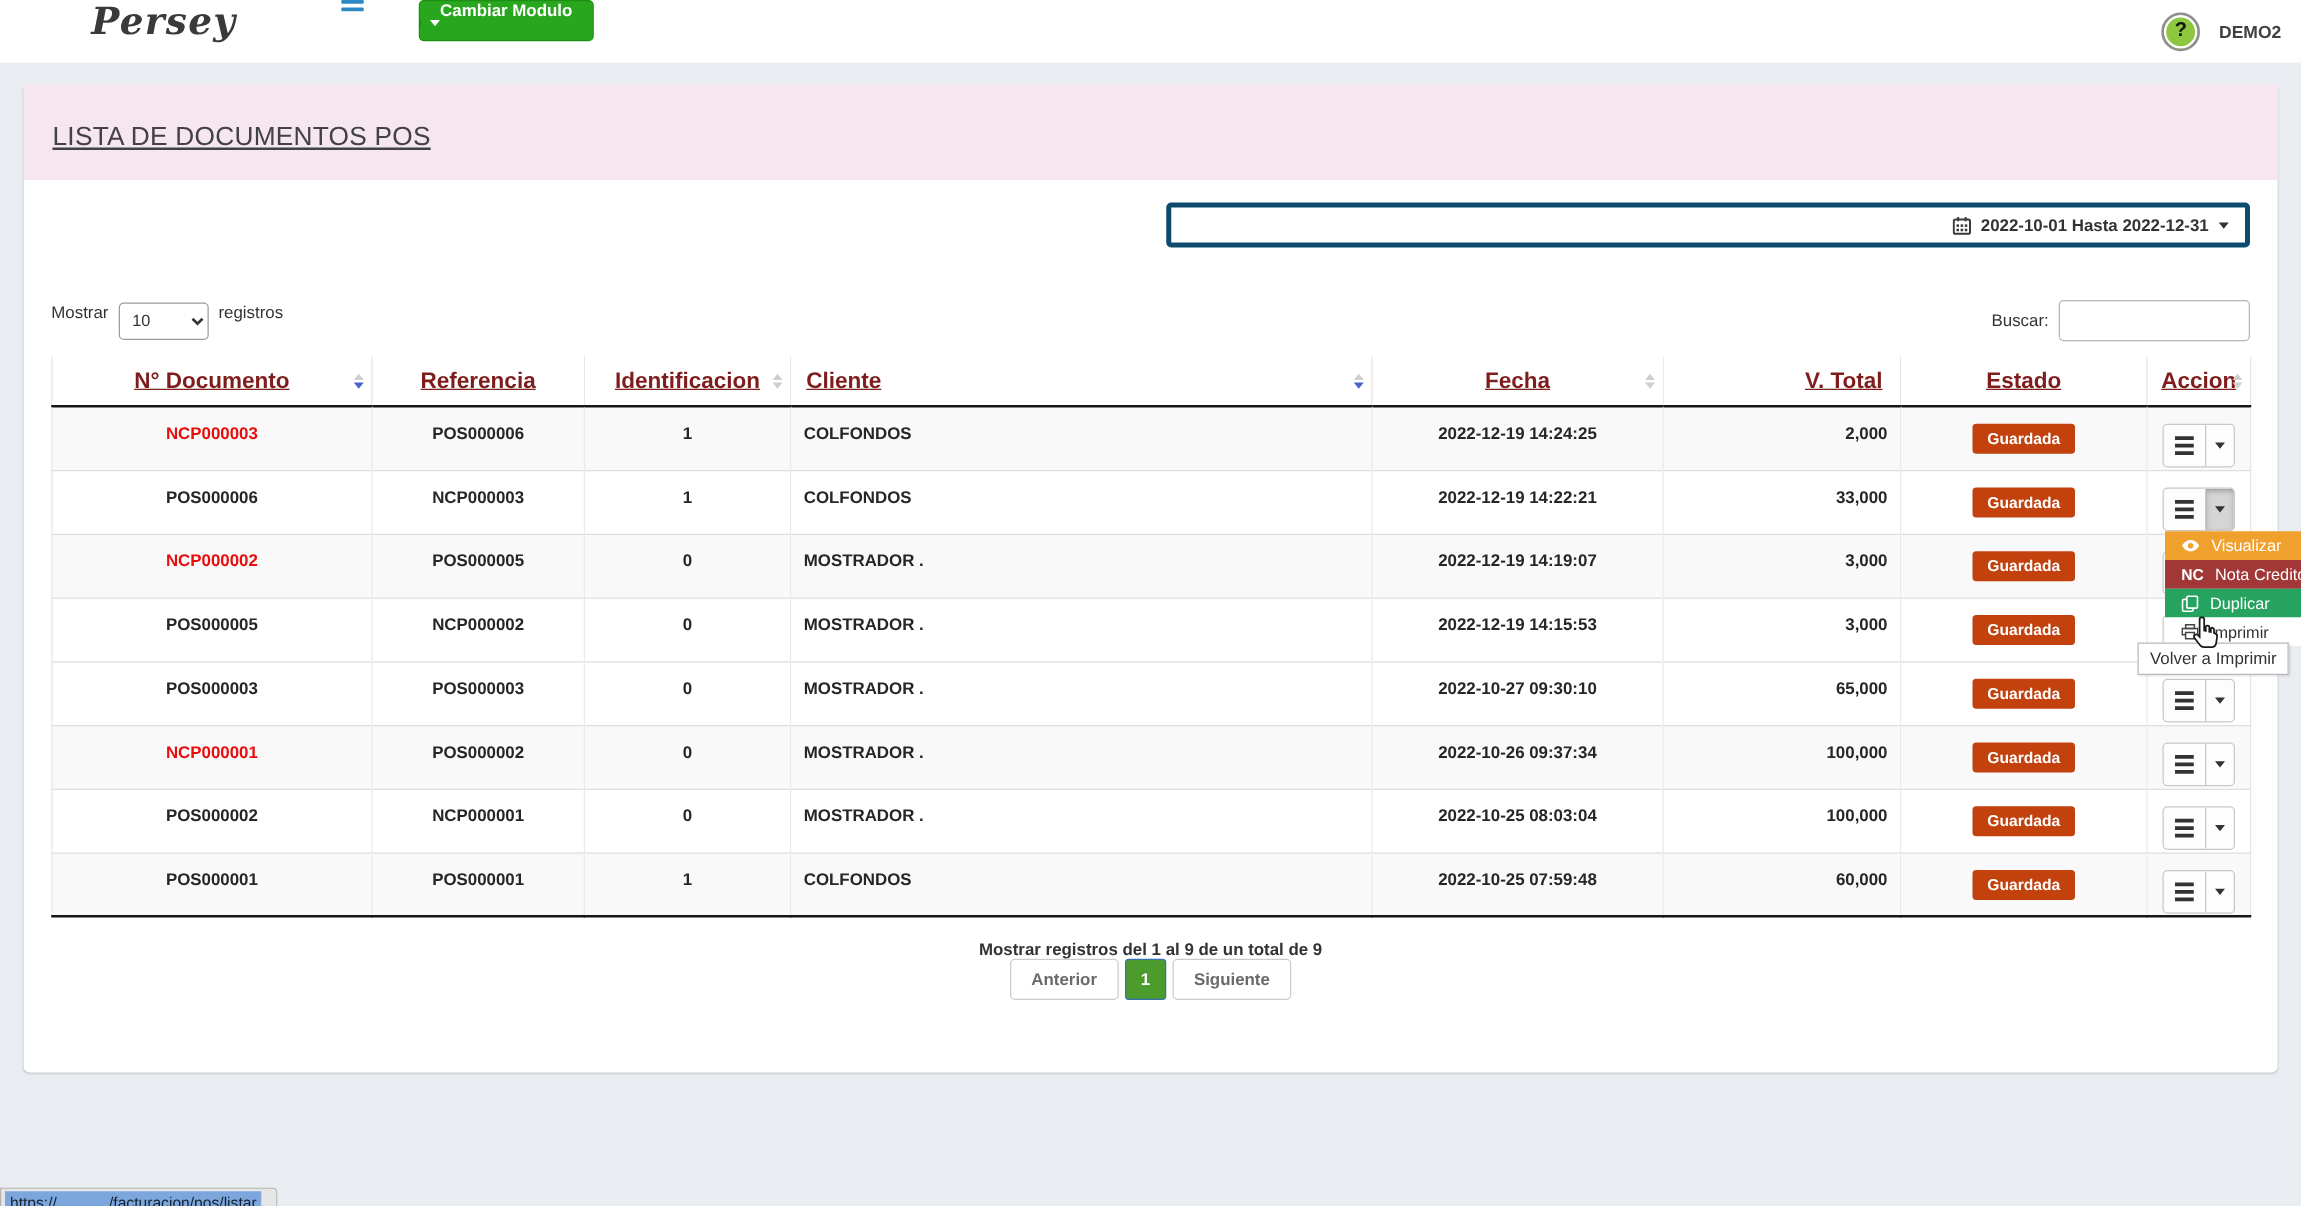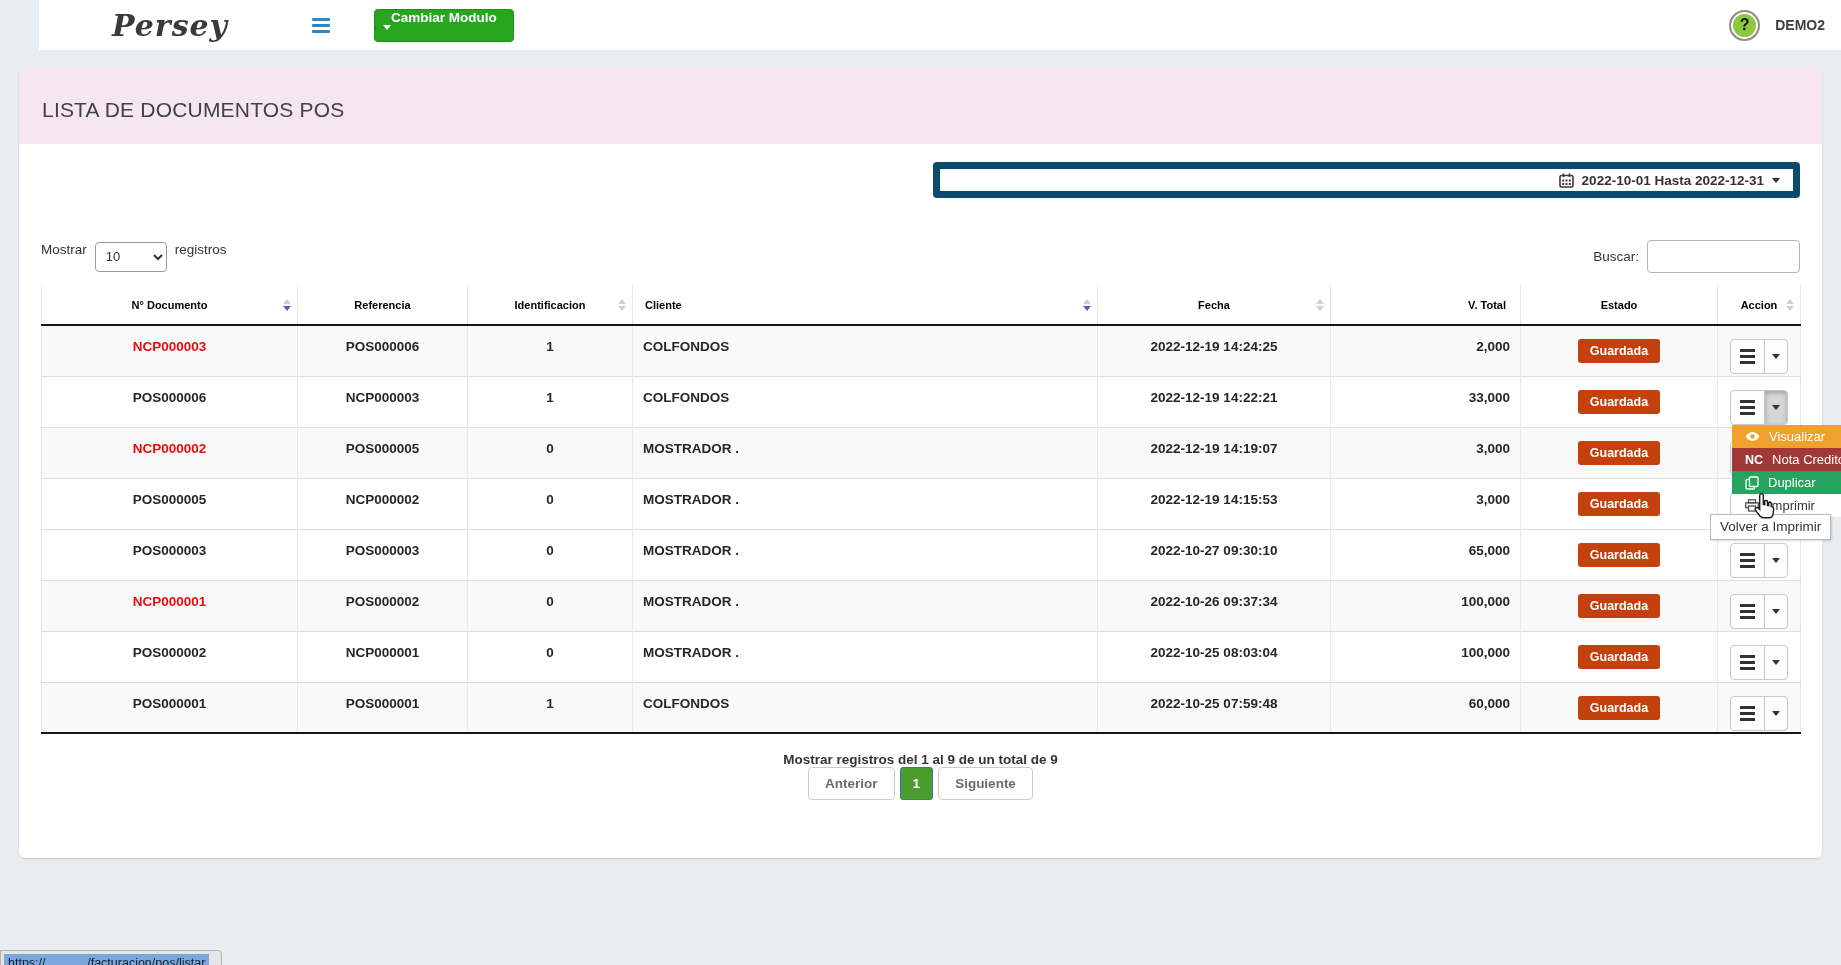--- a/index.html
+++ b/index.html
@@ -1,51 +1,51 @@
 <!DOCTYPE html>
 <html style="overflow:hidden"><head>
 <meta charset="utf-8">
 <style>
   * { margin:0; padding:0; box-sizing:border-box; }
   html,body { width:1841px; height:965px; overflow:hidden; }
   body { font-family:"Liberation Sans", sans-serif; background:#e9edf1; position:relative; }
 
   
-  .navbar { height:50px; background:#ffffff; display:flex; align-items:center; padding:0 10px 0 73px; position:relative; z-index:5;margin-left:39px; }
+  .navbar { height:50px; background:#ffffff; display:flex; padding:0 10px 0 73px; position:relative; z-index:5; }
   .brand { font-family:"DejaVu Serif", serif; font-style:italic; font-weight:bold; font-size:30px; color:#3a3a3a; letter-spacing:1px; }
   .nav-burger { margin-left:84px; width:18px; height:3px; background:#2d87c3; border-radius:1px; position:relative; cursor:pointer; }
   .nav-burger::before,.nav-burger::after { content:''; position:absolute; left:0; width:18px; height:3px; background:#2d87c3; border-radius:1px; }
   .nav-burger::before { top:-6px; } .nav-burger::after { top:6px; }
   .mod-btn { margin-left:44px; display:inline-flex; align-items:stretch; background:#28a71e; border:1px solid #1d8f15; border-radius:4px; height:33px; overflow:hidden; cursor:pointer;flex-direction:column; }
   .mod-btn .mb-label { color:#fff; font-size:13.5px; font-weight:bold; display:flex; align-items:center; padding:0 16px; }
   .mod-btn .mb-caret { border-left:1px solid #1d8f15; width:22px; display:flex; align-items:center; justify-content:center; }
   .caret { width:0; height:0; border-left:4px solid transparent; border-right:4px solid transparent; border-top:5px solid #fff; }
   .help-wrap { margin-left:auto; display:flex; align-items:center; gap:15px; padding-right:6px; }
   .help-circle { width:31px; height:31px; border-radius:50%; border:2px solid #8f8f8f; background:#8dc63f; box-shadow:inset 0 0 0 2px #fff; display:flex; align-items:center; justify-content:center; font-weight:bold; font-size:16px; color:#111; cursor:pointer; }
   .username { font-size:14px; font-weight:bold; color:#404040; cursor:pointer; }
 
   
   .card { margin:17px 19px 0; height:791px; background:#fff; border-radius:5px; box-shadow:0 1px 2px rgba(0,0,0,.15); overflow:hidden; }
   .card-header { height:77px; background:#f5e6ef; display:flex; align-items:center; padding:8px 0 0 23px; }
-  .card-title { font-size:21px; color:#424242; letter-spacing:.2px; }
+  .card-title { font-size:21px; color:#424242; letter-spacing:.2px;text-decoration:underline; }
   .card-body { padding:0 22px; position:relative; }
 
-  .date-bar { margin-top:18px; margin-left:auto; width:867px; height:36px; border:7px solid #0c4a6e; border-radius:4px; background:#fff; display:flex; align-items:center; justify-content:flex-end; gap:8px; padding-right:13px; cursor:pointer; }
+  .date-bar { margin-top:18px; margin-left:auto; width:867px; height:36px; border:4px solid #0c4a6e; border-radius:4px; background:#fff; display:flex; align-items:center; justify-content:flex-end; gap:8px; padding-right:13px; cursor:pointer; }
   .date-bar .dtext { font-size:13.5px; font-weight:bold; color:#333; }
   .date-bar .caret { border-top-color:#333; }
 
   .controls { margin-top:42px; display:flex; align-items:center; justify-content:space-between; }
   .ctrl-left { display:flex; align-items:flex-start; gap:8px; font-size:13.5px; color:#333; }
   .ctrl-left select { width:72px; height:30px; border:1px solid #9c9c9c; border-radius:4px; font-size:13px; color:#333; padding-left:6px; background:#fff; }
   .ctrl-right { display:flex; align-items:center; gap:8px; font-size:13.5px; color:#333; }
   .ctrl-right input { width:153px; height:33px; border:1px solid #b5b5b5; border-radius:4px; padding:0 8px; font-size:13px; }
 
   
   table.dt { margin-top:12px; border-collapse:collapse; table-layout:fixed; width:1759px; border-left:1px solid #e6e6e6; border-right:1px solid #e6e6e6; border-bottom:2px solid #161616; }
-  table.dt th { height:40px; font-size:11px; font-weight:bold; color:#000000; border-bottom:2px solid #161616; border-right:1px solid #e6e6e6; position:relative; cursor:pointer; background:#fff; }
+  table.dt th { height:40px; font-size:18px; font-weight:bold; color:#7f1d1d; border-bottom:2px solid #161616; border-right:1px solid #e6e6e6; position:relative; cursor:pointer; background:#fff;text-decoration:underline; }
   table.dt th:last-child { border-right:none; }
   table.dt td { height:51px; vertical-align:top; padding:13px 10px 0; font-size:13.5px; font-weight:bold; color:#262626; border-right:1px solid #eaeaea; border-top:1px solid #dedede; }
   table.dt td:last-child { border-right:none; }
   tr.odd td { background:#f9f9f9; }
   .col1,.col2,.col3,.col5,.col7,.col8 { text-align:center; }
   .col4 { text-align:left; padding-left:12px; }
   .col6 { text-align:right; padding-right:14px; }
   td.c-doc,td.c-ref,td.c-ident,td.c-fecha,td.c-estado,td.c-accion { text-align:center; }
   td.c-cliente { text-align:left; padding-left:12px; }
   td.c-total { text-align:right; padding-right:18px; }

